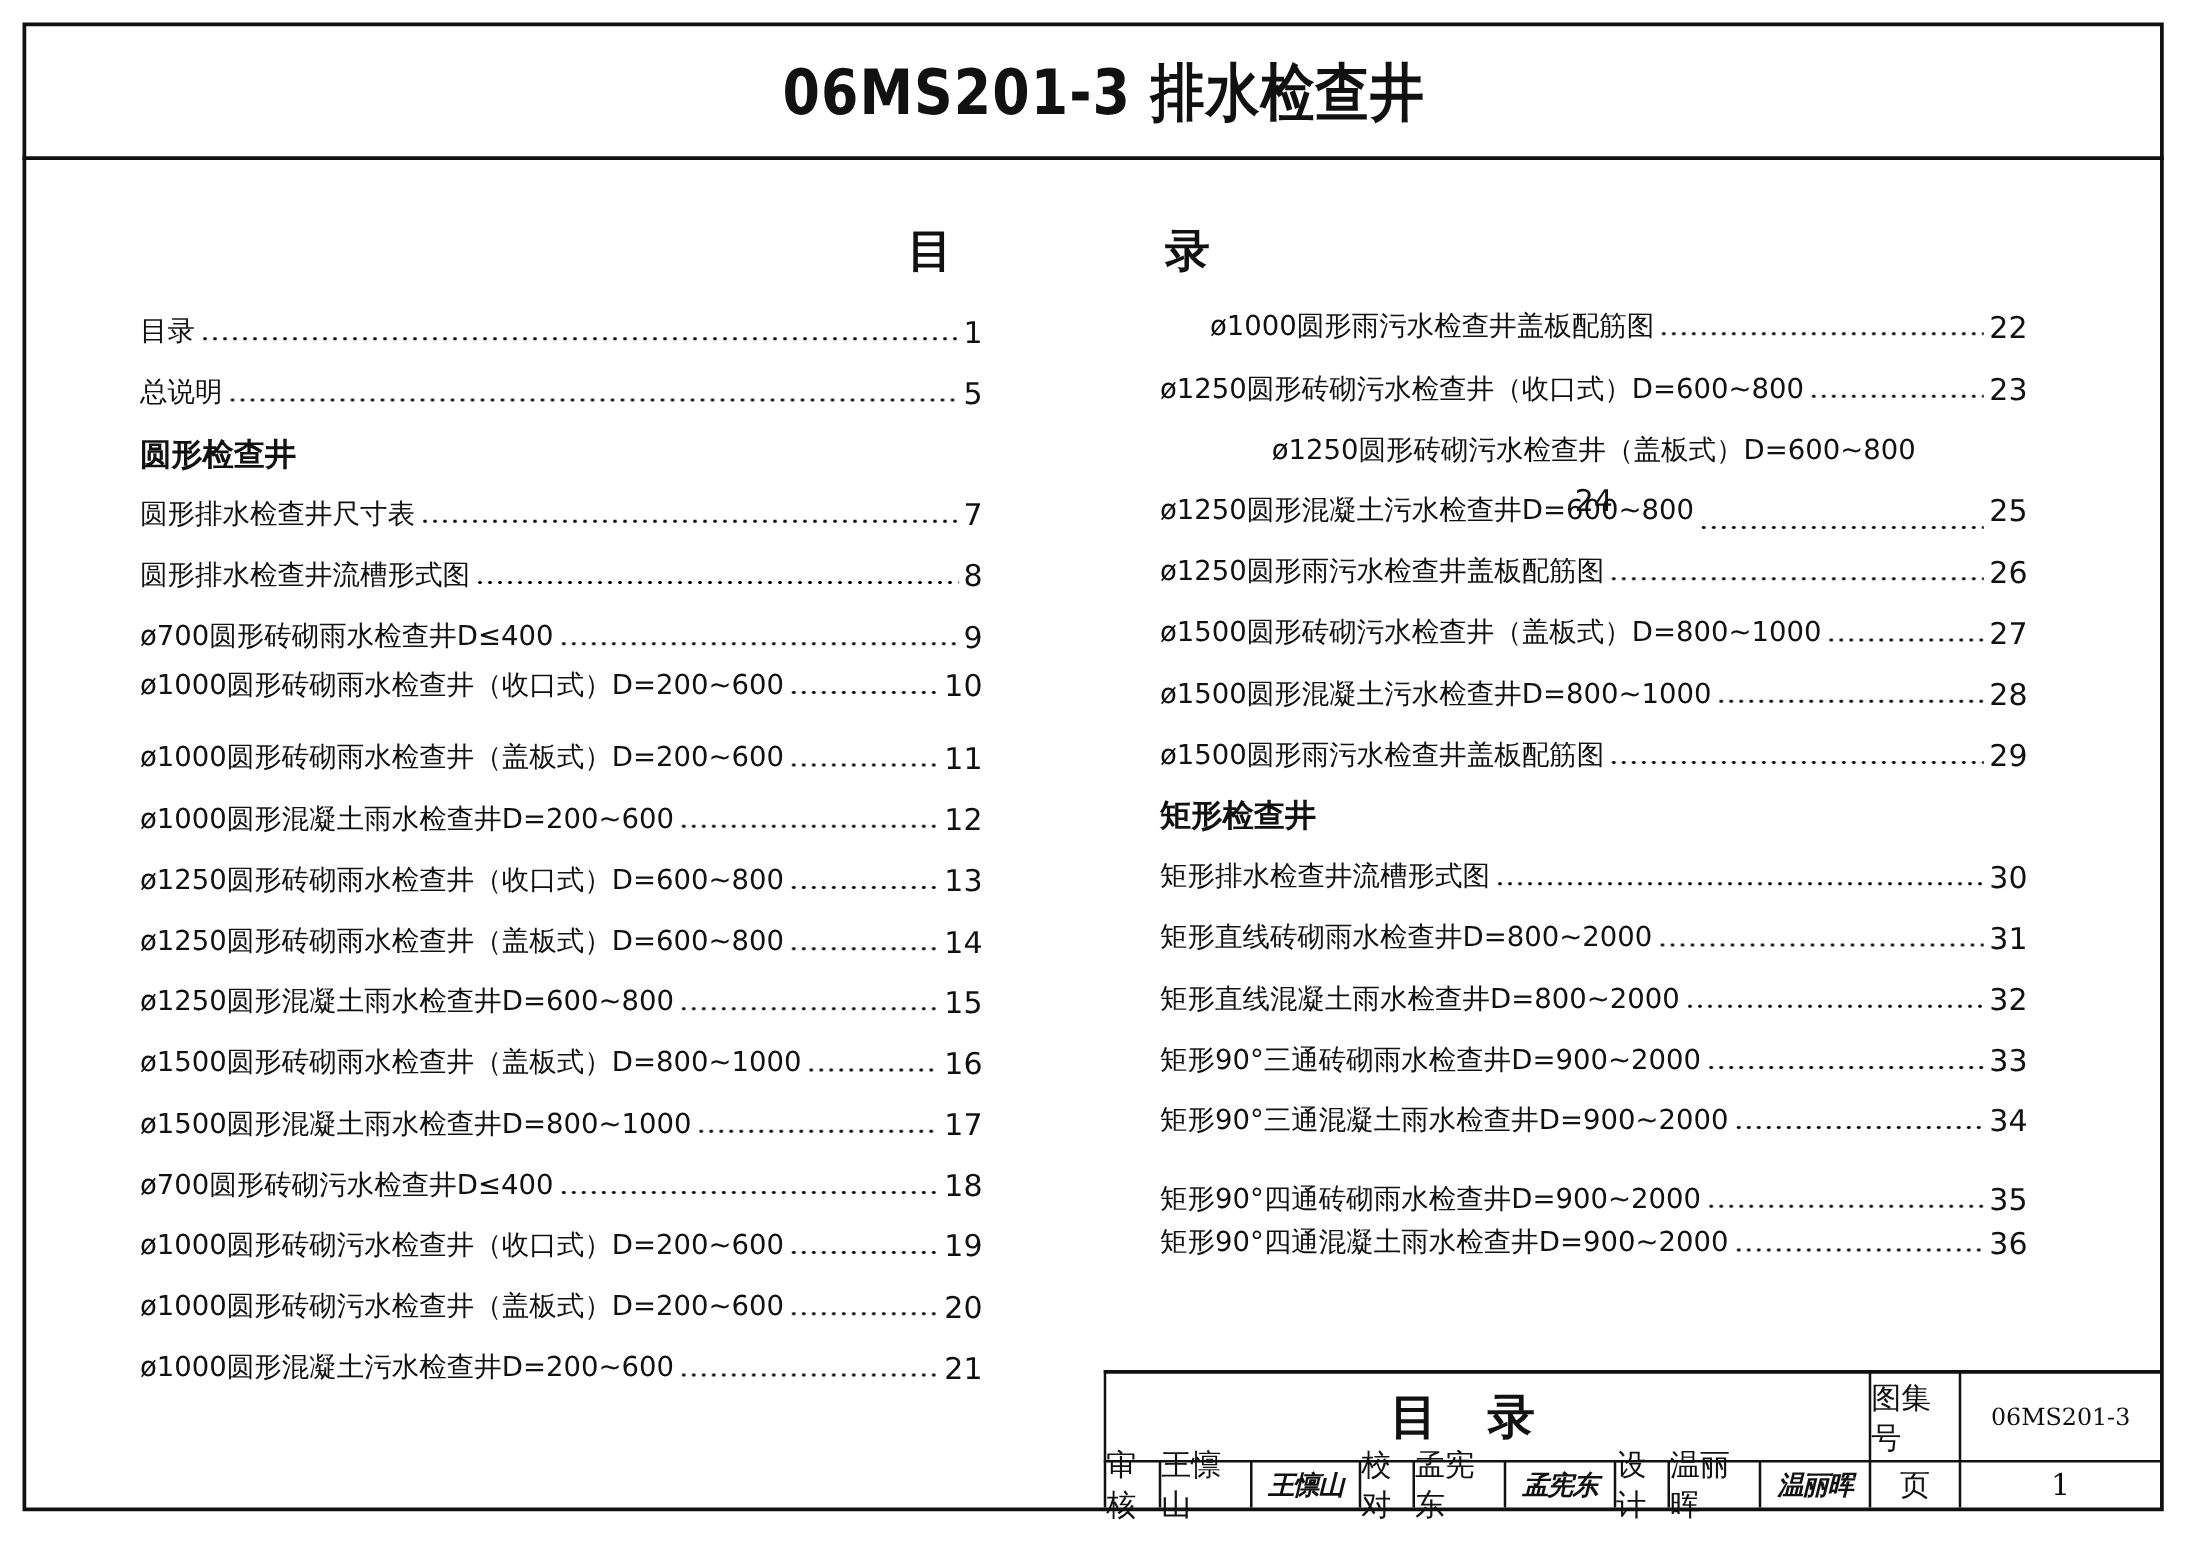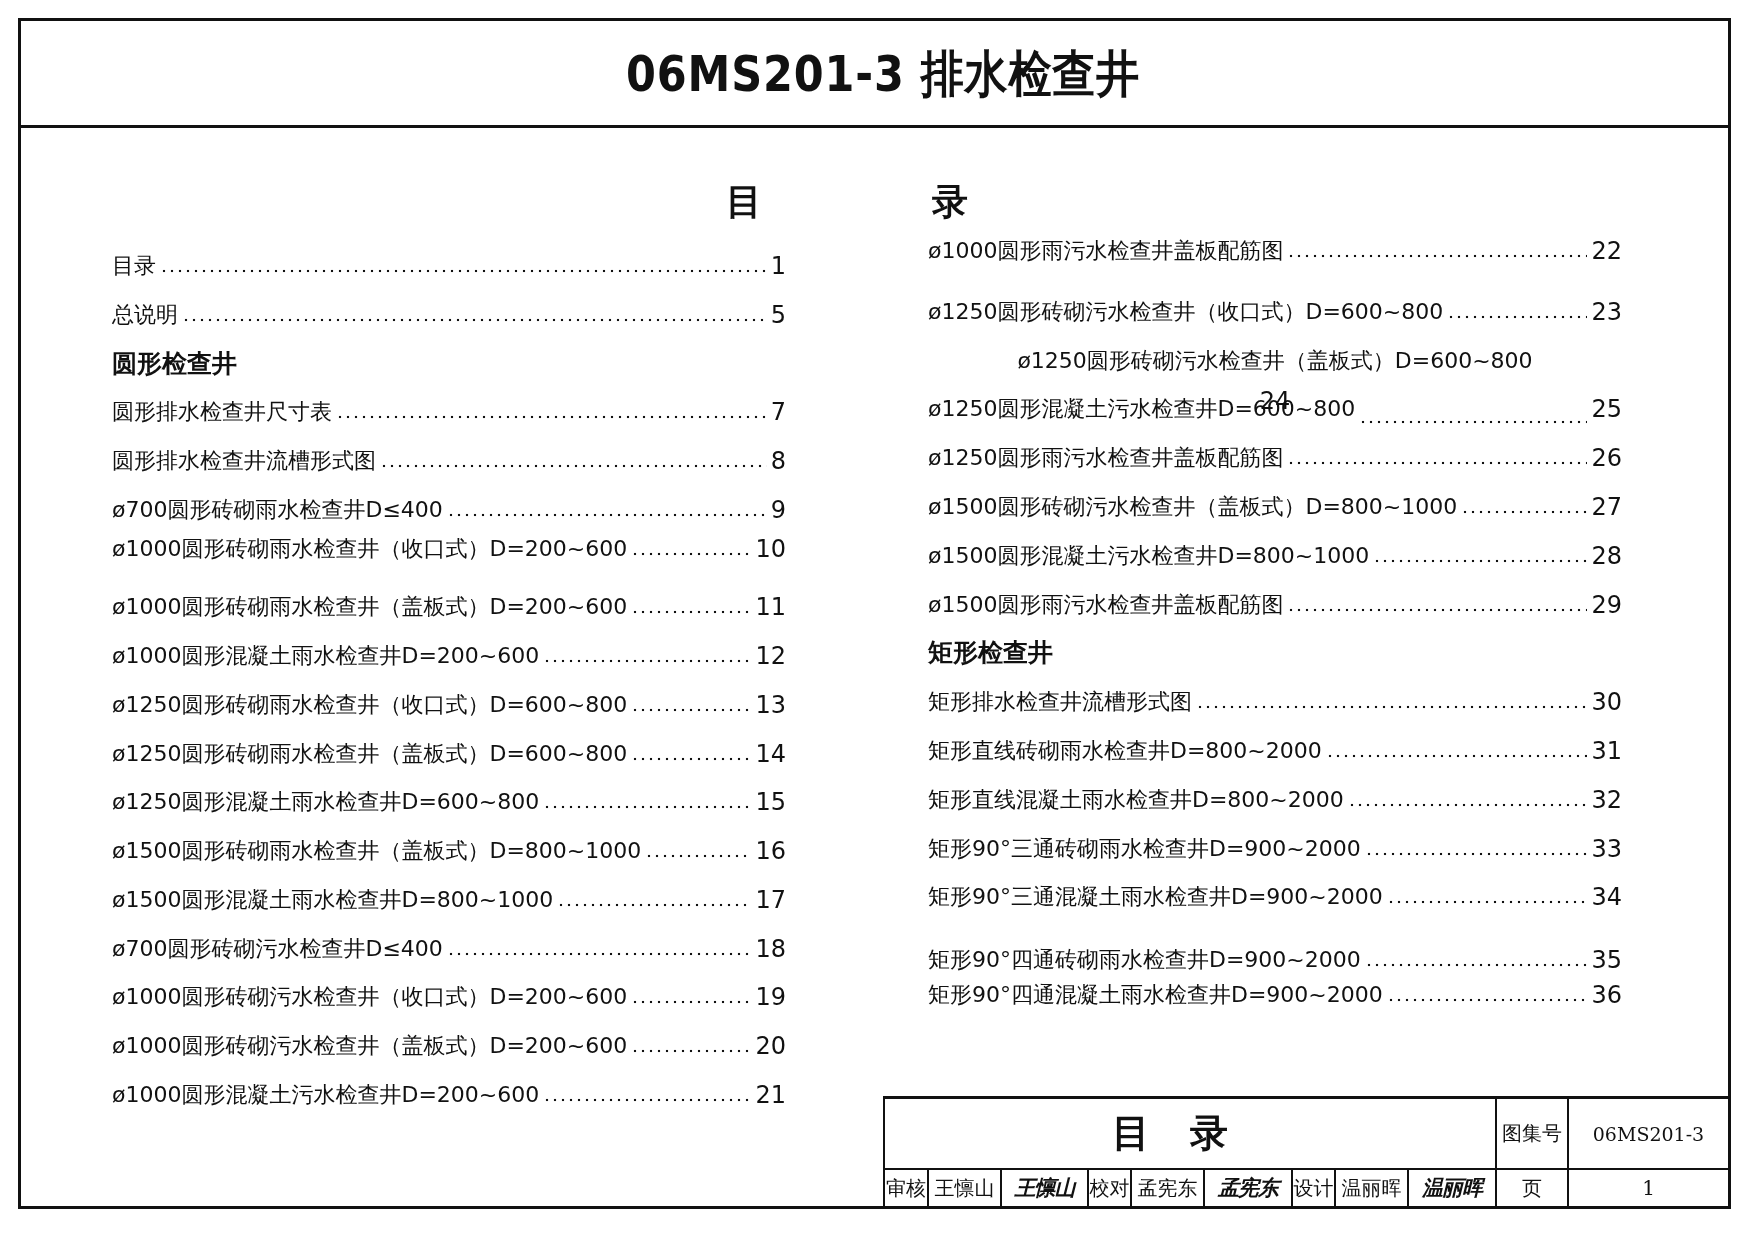--- a/index.html
+++ b/index.html
@@ -19,21 +19,21 @@
   .row .leader { flex: 1 1 auto; height: 2px; margin: 0 4px; margin-top: 10px;
                  background-image: radial-gradient(circle, #111 1.2px, transparent 1.6px);
                  background-size: 8px 4px; background-repeat: repeat-x; background-position: left center; height: 4px; }
   .row .page { flex: 0 0 auto; font-size: 24px; min-width: 14px; text-align: right; }
   .row.section .label { font-weight: bold; font-size: 25px; }
   .tb { position: absolute; left: 883px; top: 1096px; width: 845px; height: 110px;
         border-top: 3px solid #111; border-left: 2px solid #111; box-sizing: border-box; }
   .tb-line-h { position: absolute; left: 883px; top: 1168px; width: 845px; height: 2px; background: #111; }
   .tb-vline { position: absolute; width: 2px; background: #111; }
   .tb-cell { position: absolute; display: flex; align-items: center; justify-content: center;
-             font-family: "DejaVu Serif", "Liberation Serif", serif; font-size: 20px; color: #111; }
+             font-family: "DejaVu Serif", "Liberation Serif", serif; font-size: 24px; color: #111; }
   .tb-title { font-family: "DejaVu Sans", sans-serif; font-size: 38px; font-weight: bold; letter-spacing: 40px; }
   .sig { font-family: "DejaVu Serif", serif; font-style: italic; font-weight: bold; font-size: 21px; letter-spacing: -1px; }
 </style>
 </head>
 <body>
 
 <div class="frame"></div>
 <div class="title-divider"></div>
 <div class="main-title">06MS201-3 排水检查井</div>
 
@@ -124,21 +124,21 @@
       <span class="leader"></span>
       <span class="page">20</span>
     </div>
     <div class="row" style="top: 1079.75px;">
       <span class="label">ø1000圆形混凝土污水检查井D=200~600</span>
       <span class="leader"></span>
       <span class="page">21</span>
     </div>
   </div>
 <div class="col" id="col-right" style="left:928px; top:0; width:694px; height:1239px;">
-    <div class="row" style="top: 236px;">
+    <div class="row" style="top: 247px; margin-left: 40px;">
       <span class="label">ø1000圆形雨污水检查井盖板配筋图</span>
       <span class="leader"></span>
       <span class="page">22</span>
     </div>
     <div class="row" style="top: 296.8px;">
       <span class="label">ø1250圆形砖砌污水检查井（收口式）D=600~800</span>
       <span class="leader"></span>
       <span class="page">23</span>
     </div>
     <div class="row" style="top: 345.6px; flex-direction: column;">

